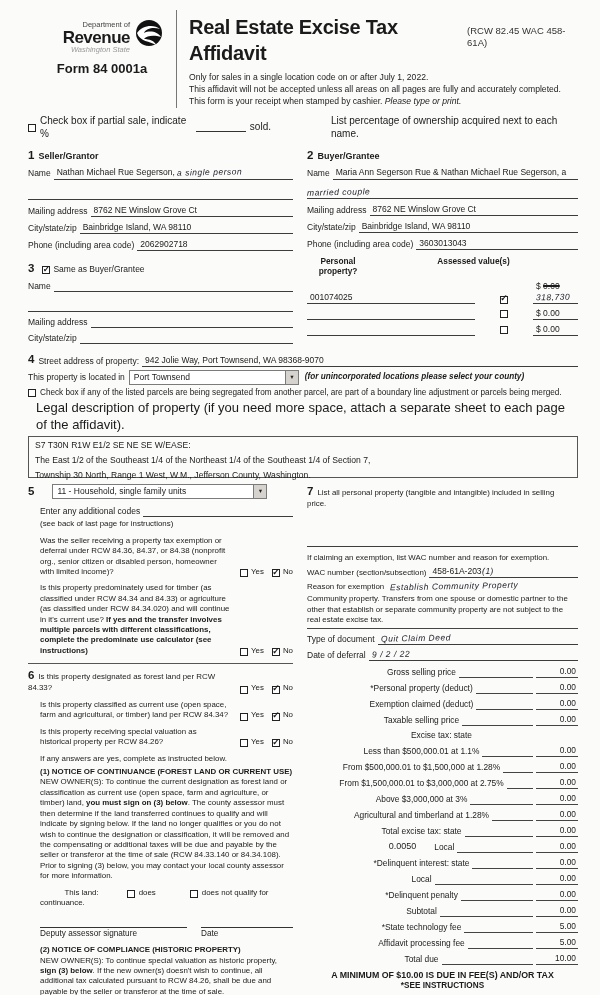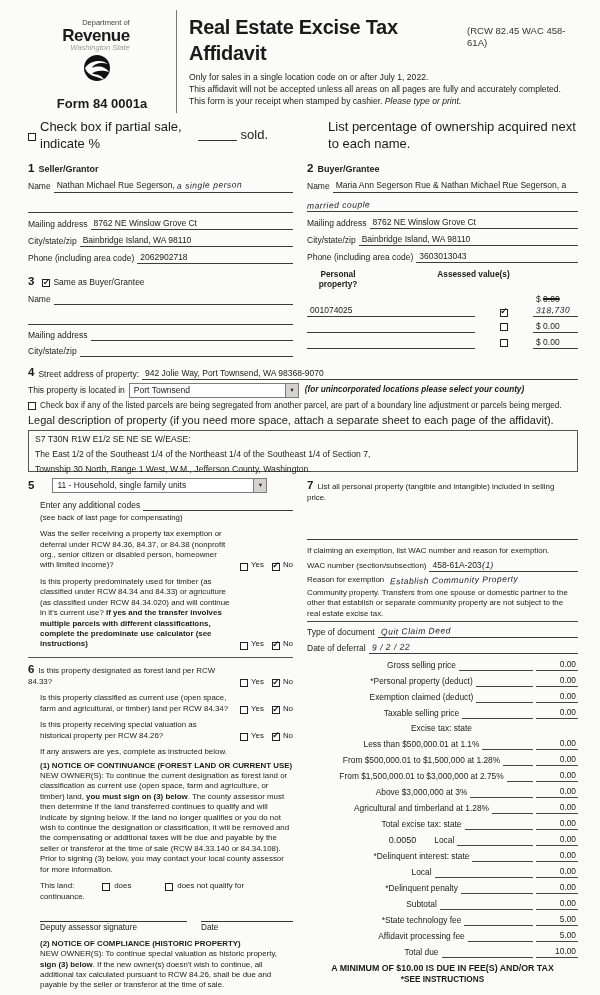--- a/index.html
+++ b/index.html
@@ -7,21 +7,21 @@
   body {
     width:600px; height:995px; overflow:hidden;
     background:#fbfbfa; color:#1b1b1b;
     font-family:"Liberation Sans", sans-serif; font-size:8.5px; line-height:1.3;
   }
   .page { padding:10px 22px 0 28px; }
 
   
   .hdr { display:flex; margin-bottom:6px; }
   .logo-block { width:148px; padding-top:8px; }
-  .logo-top { display:flex; align-items:center; justify-content:flex-end; padding-right:10px;flex-direction:column; }
+  .logo-top { display:flex; align-items:flex-end; justify-content:flex-end; padding-right:10px; }
   .logo-txt { text-align:right; margin-right:2px; }
   .dept { font-size:7.5px; color:#444; }
   .revenue { font-size:17px; font-weight:bold; letter-spacing:-0.5px; line-height:0.9; }
   .wastate { font-size:7.5px; font-style:italic; color:#999; }
   .formno { font-size:13px; font-weight:bold; margin-top:6px; text-align:center; }
   .title-block { flex:1; border-left:1.5px solid #777; padding-left:12px; padding-top:4px; }
   .title-line { display:flex; align-items:baseline; gap:6px; }
   .title { font-size:20px; font-weight:bold; letter-spacing:-0.3px; }
   .rcw { font-size:9.5px; color:#333; }
   .subs { margin-top:6px; font-size:8.6px; color:#222; }
@@ -41,21 +41,21 @@
   .secno { font-size:11.5px; font-weight:bold; margin-right:4px; }
   .b { font-weight:bold; }
   .yn { display:inline-flex; align-items:center; gap:2px; white-space:nowrap; }
   .yn .cb { margin-left:6px; margin-right:1px; }
   .dd { display:inline-flex; border:1px solid #7b7b7b; background:#fff; align-items:stretch; }
   .dd-text { padding:1px 5px 1px 4px; }
   .dd-btn { width:13px; background:#d6d3ce; border-left:1px solid #7b7b7b;
             display:flex; align-items:center; justify-content:center; }
   .dd-btn::after { content:"▼"; font-size:5.5px; color:#222; }
 
-  .partial { display:flex; align-items:center; margin:4px 0 8px 0; font-size:13px; }
+  .partial { display:flex; align-items:center; margin:4px 0 8px 0; font-size:10px; }
   .partial .gap { width:52px; border-bottom:1px solid #333; margin:0 4px; height:10px; }
 
   .twocol { display:flex; gap:14px; }
   .lcol { flex:0 0 265px; }
   .rcol { flex:1; }
 
   .sec-head { display:flex; align-items:baseline; margin-bottom:3px; }
   .sec-head .h { font-weight:bold; font-size:9px; }
   .frow { margin-top:5px; }
 
@@ -230,21 +230,21 @@
       <span class="dd" style="width:170px; margin-left:4px;">
         <span class="dd-text" style="flex:1;">Port Townsend</span>
         <span class="dd-btn"></span>
       </span>
       <span class="b em" style="margin-left:6px; font-size:8.2px;">(for unincorporated locations please select your county)</span>
     </div>
     <div style="display:flex; align-items:flex-start; margin-top:3px;">
       <span class="cb"></span>
       <span style="margin-left:4px; font-size:8.2px;">Check box if any of the listed parcels are being segregated from another parcel, are part of a boundary line adjustment or parcels being merged.</span>
     </div>
-    <div style="font-size:11px; margin-top:2px;">Legal description of property (if you need more space, attach a separate sheet to each page of the affidavit).</div>
+    <div style="font-size:13px; margin-top:2px;margin-left:8px;">Legal description of property (if you need more space, attach a separate sheet to each page of the affidavit).</div>
     <div class="legalbox">
       <div style="margin-top:0;">S7 T30N R1W E1/2 SE NE SE W/EASE:</div>
       <div>The East 1/2 of the Southeast 1/4 of the Northeast 1/4 of the Southeast 1/4 of Section 7,</div>
       <div>Township 30 North, Range 1 West, W.M., Jefferson County, Washington.</div>
     </div>
   </div>
 
   <div style="display:flex; margin-top:6px; gap:14px;">
     <div style="flex:0 0 265px;">
       <div style="display:flex; align-items:center;">
@@ -252,21 +252,21 @@
         <span class="dd" style="width:215px; margin-left:14px;">
           <span class="dd-text" style="flex:1;">11 - Household, single family units</span>
           <span class="dd-btn"></span>
         </span>
       </div>
 
       <div class="field" style="margin-top:7px; margin-left:12px;">
         <span class="flabel">Enter any additional codes</span>
         <span class="fline"></span>
       </div>
-      <div class="small" style="margin-left:12px; margin-top:2px;">(see back of last page for compensating)</div>
+      <div class="small" style="margin-left:12px; margin-top:2px;">(see back of last page for instructions)</div>
 
       <div class="q small" style="margin-left:12px;">
         <span class="qt">Was the seller receiving a property tax exemption or deferral under RCW 84.36, 84.37, or 84.38 (nonprofit org., senior citizen or disabled person, homeowner with limited income)?</span>
         <span class="yn">
             <span class="cb"></span>
             <span>Yes</span>
             <span class="cb checked"></span>
             <span>No</span>
           </span>
       </div>
@@ -307,21 +307,21 @@
               <span class="cb checked"></span>
               <span>No</span>
             </span>
         </div>
       </div>
 
       <div class="small" style="margin-left:12px; margin-top:6px;">If any answers are yes, complete as instructed below.</div>
       <div class="small b" style="margin-left:12px; margin-top:3px;">(1) NOTICE OF CONTINUANCE (FOREST LAND OR CURRENT USE)</div>
       <div class="small" style="margin-left:12px;"><span>NEW OWNER(S): To continue the current designation as forest land or classification as current use (open space, farm and agriculture, or timber) land, </span><span class="b">you must sign on (3) below</span><span>. The county assessor must then determine if the land transferred continues to qualify and will indicate by signing below. If the land no longer qualifies or you do not wish to continue the designation or classification, it will be removed and the compensating or additional taxes will be due and payable by the seller or transferor at the time of sale (RCW 84.33.140 or 84.34.108). Prior to signing (3) below, you may contact your local county assessor for more information.</span></div>
 
-      <div class="small" style="margin-left:12px; margin-top:6px; display:flex; align-items:center; gap:4px;">
+      <div class="small" style="margin-left:12px; margin-top:6px; display:flex; align-items:center; gap:4px;justify-content:center;">
         <span>This land:</span>
         <span class="cb" style="margin-left:24px;"></span>
         <span>does</span>
         <span class="cb" style="margin-left:30px;"></span>
         <span>does not qualify for</span>
       </div>
       <div class="small" style="margin-left:12px;">continuance.</div>
 
       <div style="display:flex; gap:14px; margin-left:12px; margin-top:12px;">
         <div style="flex:1.6;">

